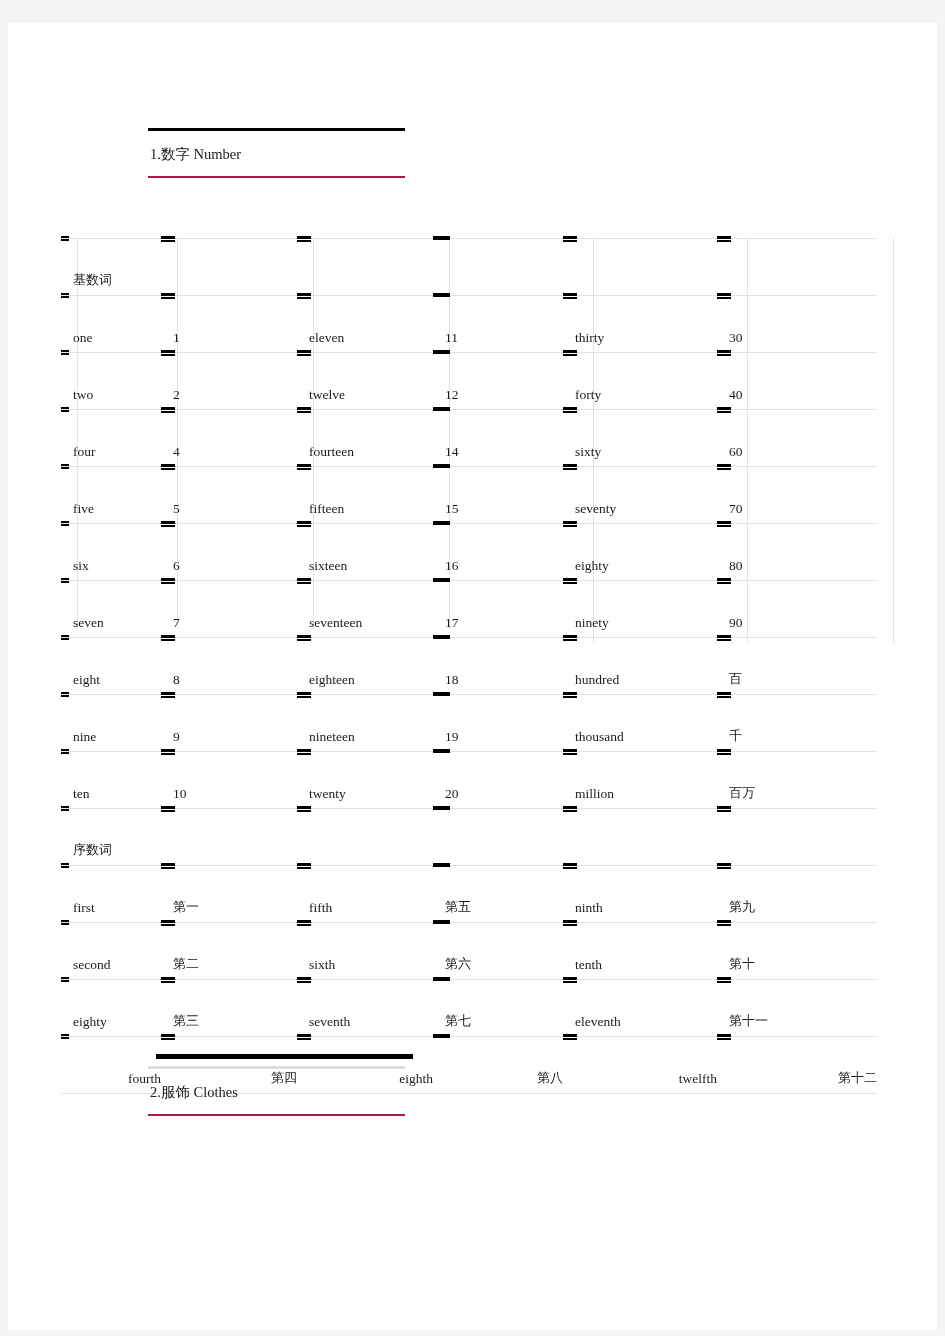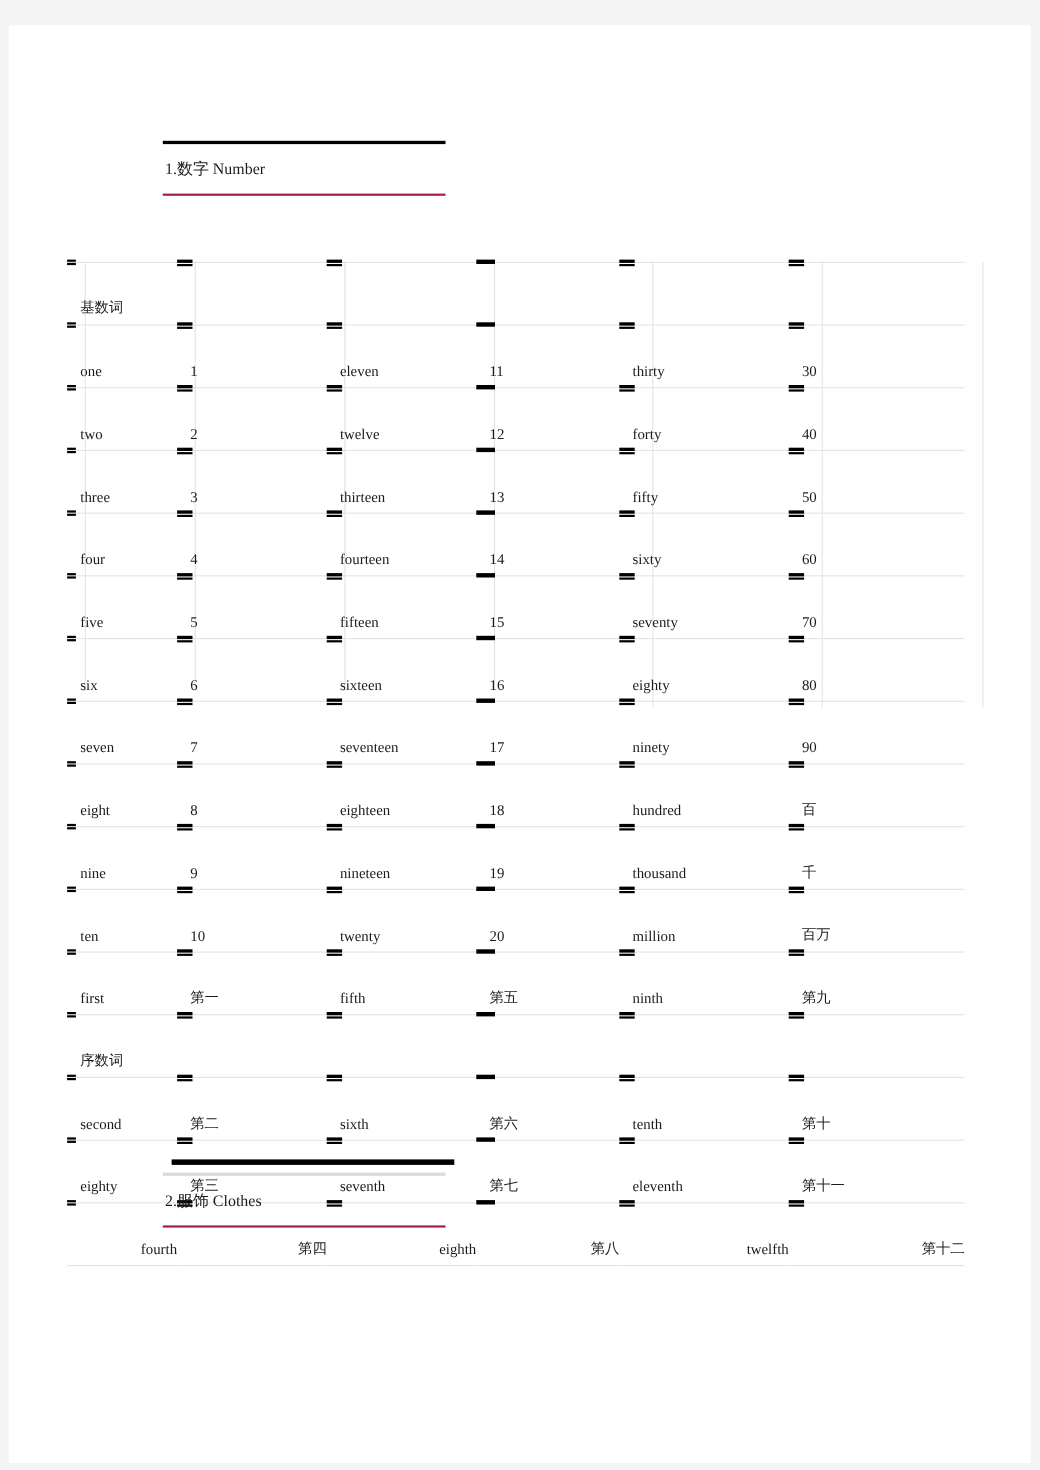--- a/index.html
+++ b/index.html
@@ -200,28 +200,20 @@
           </tr>
           <tr>
             <td class="tick narrow dbl">two</td>
             <td class="tick dbl">2</td>
             <td class="tick dbl">twelve</td>
             <td class="tick wide">12</td>
             <td class="tick dbl">forty</td>
             <td class="tick dbl">40</td>
           </tr>
           <tr>
-            <td class="tick narrow dbl">three</td>
-            <td class="tick dbl">3</td>
-            <td class="tick dbl">thirteen</td>
-            <td class="tick wide">13</td>
-            <td class="tick dbl">fifty</td>
-            <td class="tick dbl">50</td>
-          </tr>
-          <tr>
             <td class="tick narrow dbl">four</td>
             <td class="tick dbl">4</td>
             <td class="tick dbl">fourteen</td>
             <td class="tick wide">14</td>
             <td class="tick dbl">sixty</td>
             <td class="tick dbl">60</td>
           </tr>
           <tr>
             <td class="tick narrow dbl">five</td>
             <td class="tick dbl">5</td>
@@ -264,34 +256,34 @@
           </tr>
           <tr>
             <td class="tick narrow dbl">ten</td>
             <td class="tick dbl">10</td>
             <td class="tick dbl">twenty</td>
             <td class="tick wide">20</td>
             <td class="tick dbl">million</td>
             <td class="tick dbl cn">百万</td>
           </tr>
           <tr>
+            <td class="tick narrow dbl cn">序数词</td>
+            <td class="tick dbl"></td>
+            <td class="tick dbl"></td>
+            <td class="tick wide"></td>
+            <td class="tick dbl"></td>
+            <td class="tick dbl"></td>
+          </tr>
+          <tr>
             <td class="tick narrow dbl">first</td>
             <td class="tick dbl cn">第一</td>
             <td class="tick dbl">fifth</td>
             <td class="tick wide cn">第五</td>
             <td class="tick dbl">ninth</td>
             <td class="tick dbl cn">第九</td>
-          </tr>
-          <tr>
-            <td class="tick narrow dbl cn">序数词</td>
-            <td class="tick dbl"></td>
-            <td class="tick dbl"></td>
-            <td class="tick wide"></td>
-            <td class="tick dbl"></td>
-            <td class="tick dbl"></td>
           </tr>
           <tr>
             <td class="tick narrow dbl">second</td>
             <td class="tick dbl cn">第二</td>
             <td class="tick dbl">sixth</td>
             <td class="tick wide cn">第六</td>
             <td class="tick dbl">tenth</td>
             <td class="tick dbl cn">第十</td>
           </tr>
           <tr>

